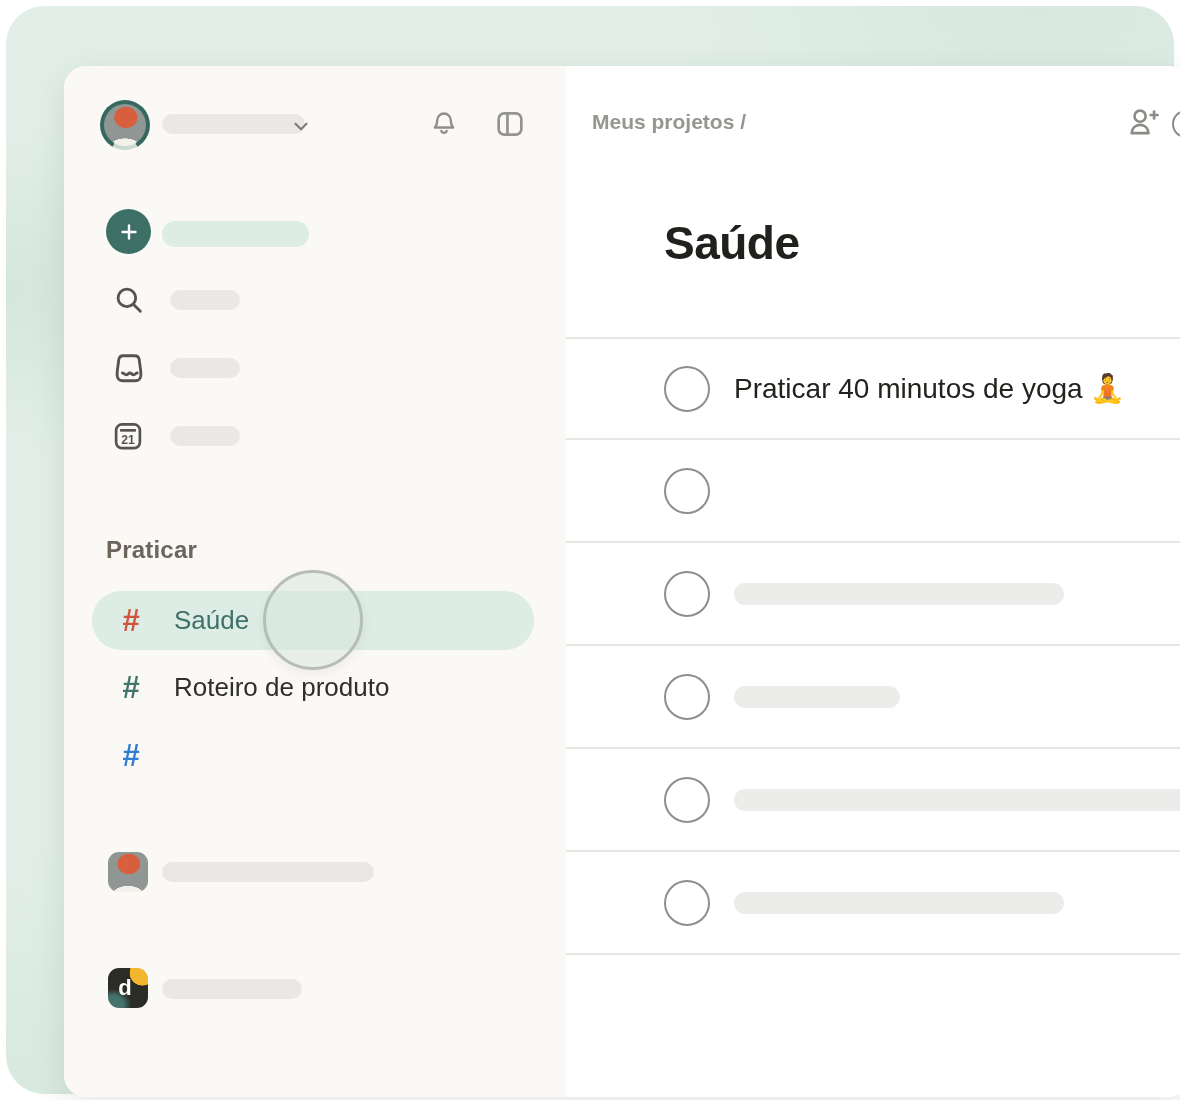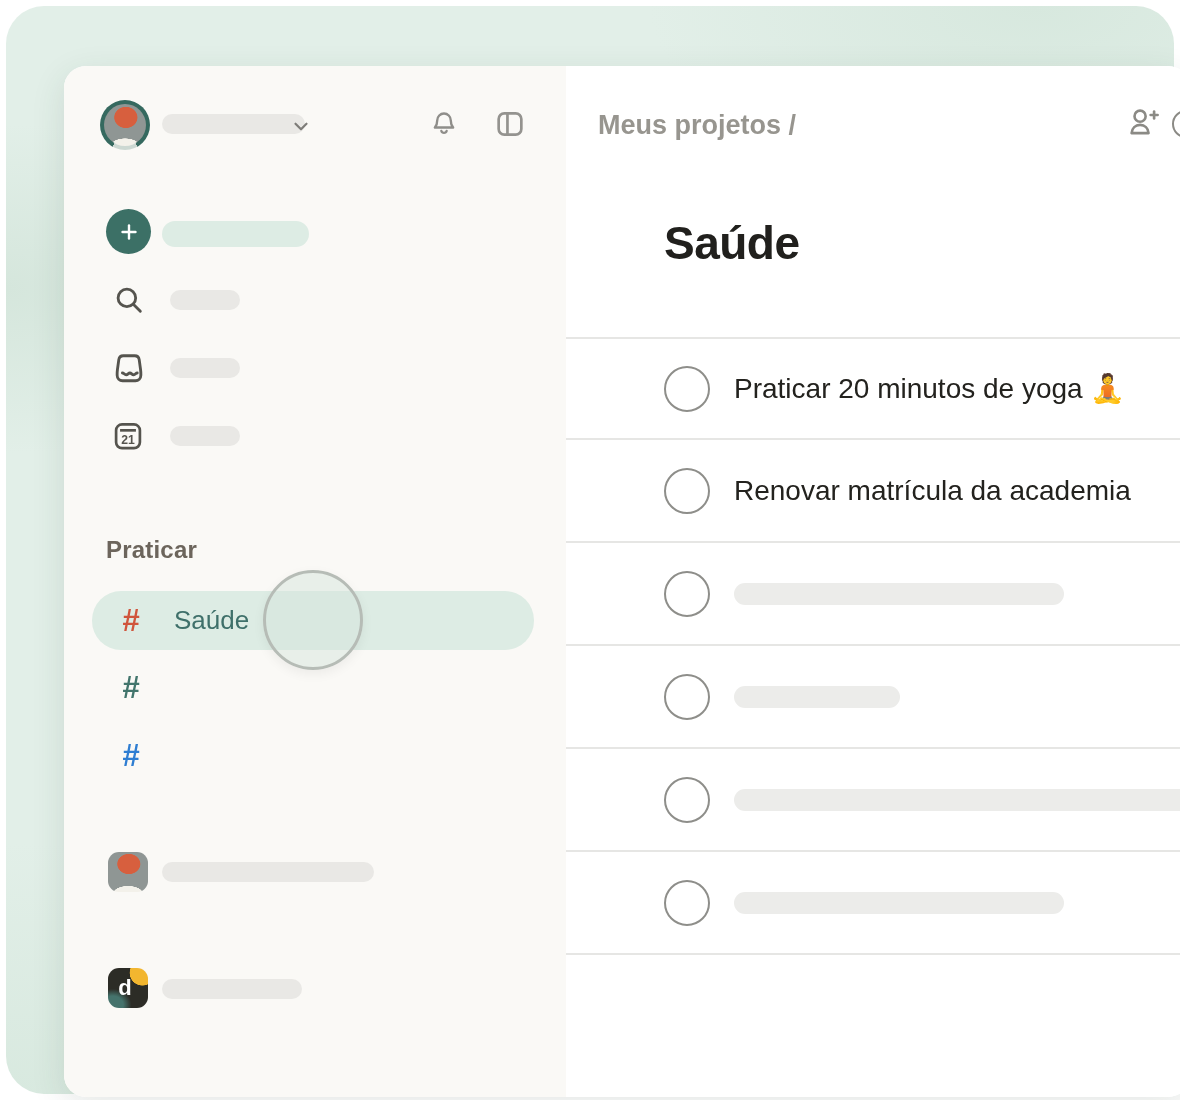--- a/index.html
+++ b/index.html
@@ -72,21 +72,21 @@
     background:
       radial-gradient(13px 13px at 86% 12%, #f2b62f 96%, rgba(0,0,0,0) 100%),
       radial-gradient(26px 22px at 12% 92%, #45736c 40%, rgba(69,115,108,0) 72%),
       #2c2c26;
     color:#ffffff; font-size:22px; font-weight:700; display:flex; align-items:center;
     justify-content:center; padding-right:6px; cursor:pointer; }
   .bar-ws { left:98px; top:913px; width:140px; }
 
   
   .main { position:absolute; left:502px; top:0; right:0; bottom:0; background:#ffffff; }
-  .breadcrumb { position:absolute; left:32px; top:44px; font-size:27px; font-weight:600;
+  .breadcrumb { position:absolute; left:26px; top:44px; font-size:21px; font-weight:600;
                 color:#97958f; cursor:pointer; }
   .invite { position:absolute; left:558px; top:38px; color:#8b8a85; cursor:pointer; }
   .partial-ic { position:absolute; left:606px; top:44px; width:28px; height:28px; border-radius:50%;
                 border:2.5px solid #8b8a85; }
   .title { position:absolute; left:98px; top:150px; font-size:46px; font-weight:700;
            color:#21201d; letter-spacing:-0.5px; }
   .task-list { position:absolute; left:0; right:0; top:271px; }
   .task-row { height:103px; display:flex; align-items:center; padding-left:98px;
               border-bottom:2px solid #e6e6e4; }
   .task-row:first-child { border-top:2px solid #e6e6e4; }
@@ -150,20 +150,21 @@
       <div class="skeleton bar-cal"></div>
 
       <div class="fav-heading">Praticar</div>
 
       <div class="fav-row row-1" style="background: rgb(221, 236, 228);">
         <span class="hash" style="color: rgb(208, 85, 60);">#</span>
         <span class="flabel" style="color: rgb(63, 112, 106);">Saúde</span>
       </div>
       <div class="fav-row row-2">
         <span class="hash" style="color: rgb(66, 117, 108);">#</span>
+        <span class="flabel">Roteiro de produto</span>
       </div>
       <div class="fav-row row-3">
         <span class="hash" style="color: rgb(47, 126, 210);">#</span>
       </div>
 
       <div class="cursor-circle"></div>
 
       <div class="mini-avatar"></div>
       <div class="skeleton bar-team"></div>
 
@@ -181,25 +182,24 @@
           <line x1="20.6" y1="4.8" x2="20.6" y2="9.6"></line>
           <line x1="18.2" y1="7.2" x2="23" y2="7.2"></line>
         </svg>
       <div class="partial-ic"></div>
 
       <h1 class="title">Saúde</h1>
 
       <div class="task-list">
         <div class="task-row">
           <span class="checkbox"></span>
-          <span class="task-text">Praticar 20 minutos de yoga 🧘</span>
-        </div>
-        <div class="task-row">
-          <span class="checkbox"></span>
-          <span class="task-text">Renovar matrícula da academia</span>
+          <span class="task-text">Praticar 40 minutos de yoga 🧘</span>
+        </div>
+        <div class="task-row">
+          <span class="checkbox"></span>
         </div>
         <div class="task-row">
           <span class="checkbox"></span>
           <span class="task-bar w-a"></span>
         </div>
         <div class="task-row">
           <span class="checkbox"></span>
           <span class="task-bar w-b"></span>
         </div>
         <div class="task-row">

